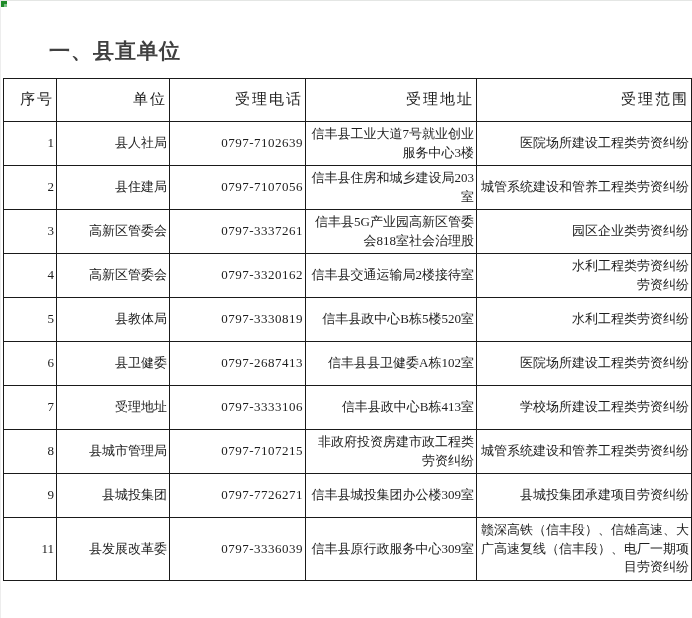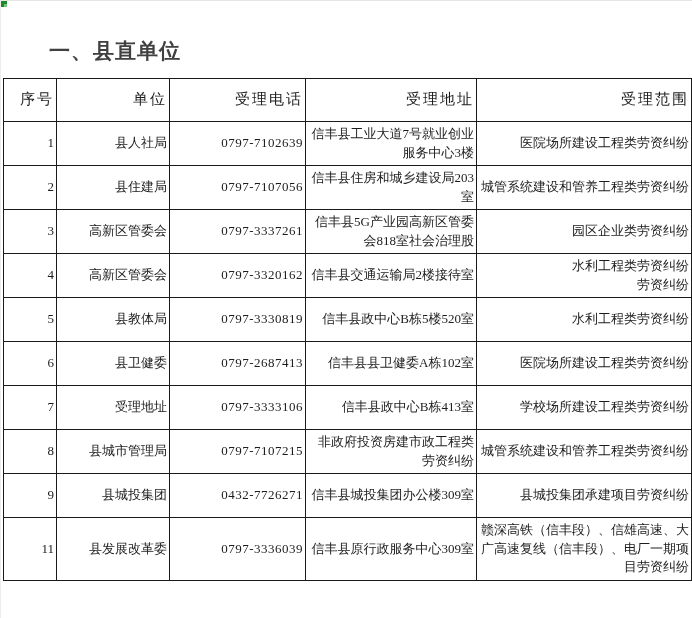--- a/index.html
+++ b/index.html
@@ -145,21 +145,21 @@
         <tr>
     <td class="cell-no">8</td>
     <td class="cell-unit">县城市管理局</td>
     <td class="cell-phone">0797-7107215</td>
     <td class="cell-addr">非政府投资房建市政工程类劳资纠纷</td>
     <td class="cell-scope">城管系统建设和管养工程类劳资纠纷</td>
   </tr>
         <tr>
     <td class="cell-no">9</td>
     <td class="cell-unit">县城投集团</td>
-    <td class="cell-phone">0432-7726271</td>
+    <td class="cell-phone">0797-7726271</td>
     <td class="cell-addr">信丰县城投集团办公楼309室</td>
     <td class="cell-scope">县城投集团承建项目劳资纠纷</td>
   </tr>
         <tr class="tall">
     <td class="cell-no">11</td>
     <td class="cell-unit">县发展改革委</td>
     <td class="cell-phone">0797-3336039</td>
     <td class="cell-addr">信丰县原行政服务中心309室</td>
     <td class="cell-scope">赣深高铁（信丰段）、信雄高速、大广高速复线（信丰段）、电厂一期项目劳资纠纷</td>
   </tr>

